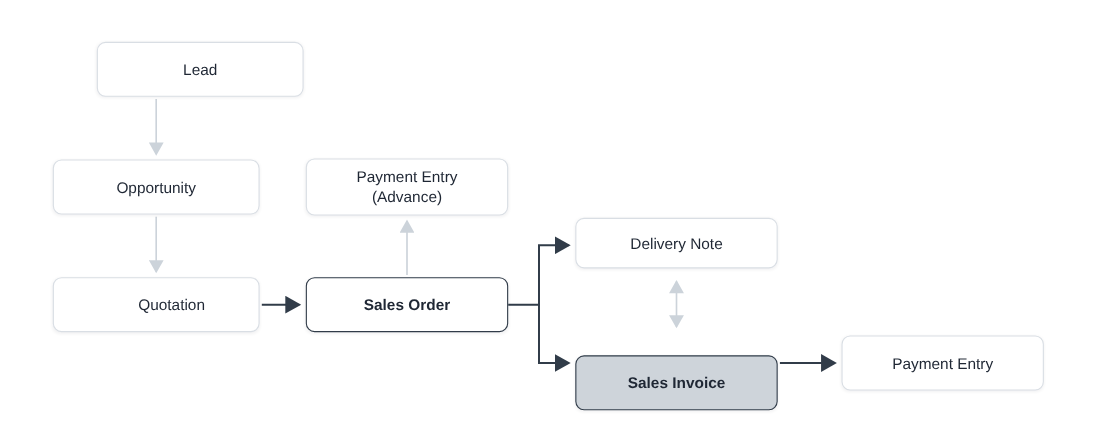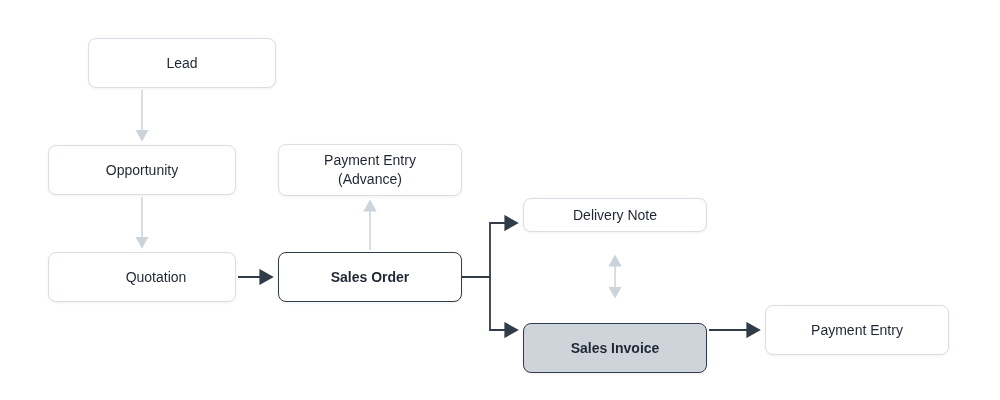--- a/index.html
+++ b/index.html
@@ -38,21 +38,21 @@
   }
   .node.filled {
     background: #ced4da;
     margin-top: 18px;
   }
   .n-lead        { left: 48px;  top: 38px;  width: 188px; height: 50px; margin-left: 40px; }
   .n-opportunity { left: 48px;  top: 145px; width: 188px; height: 50px; }
   .n-quotation   { left: 48px;  top: 252px; width: 188px; height: 50px; padding-left: 28px; }
   .n-pea         { left: 278px; top: 144px; width: 184px; height: 52px; }
   .n-so          { left: 278px; top: 252px; width: 184px; height: 50px; text-align: center; }
-  .n-dn          { left: 523px; top: 198px; width: 184px; height: 34px; }
+  .n-dn          { left: 523px; top: 198px; width: 184px; height: 46px; }
   .n-si          { left: 523px; top: 305px; width: 184px; height: 50px; }
   .n-pe          { left: 765px; top: 305px; width: 184px; height: 50px; }
 </style>
 </head>
 <body>
 
 <div class="canvas">
 
   <svg class="arrow-layer" viewBox="0 0 1000 400" xmlns="http://www.w3.org/2000/svg">
     <defs>

